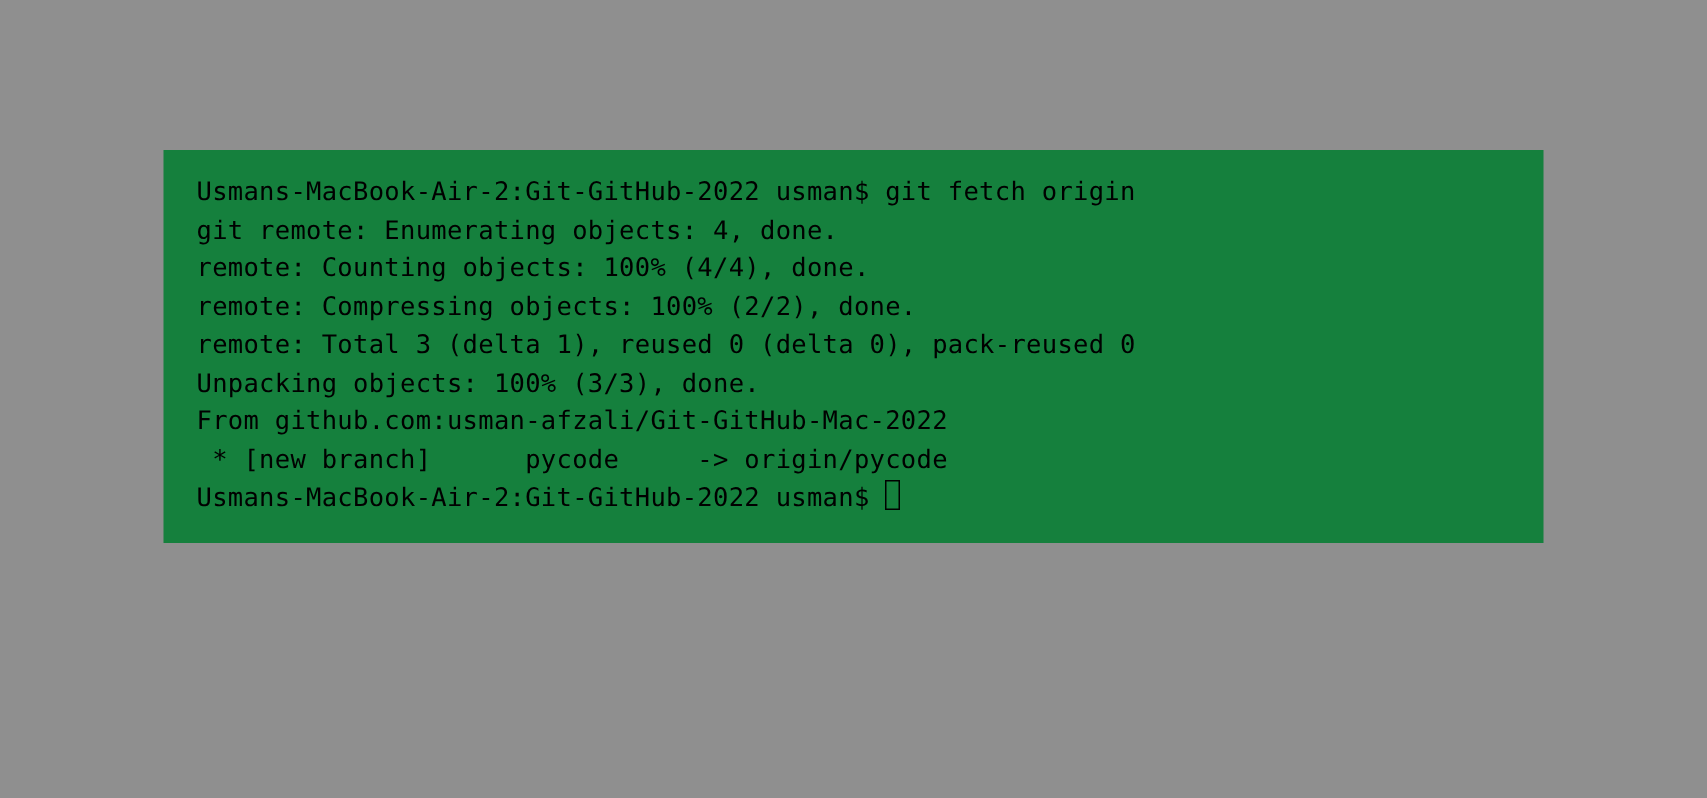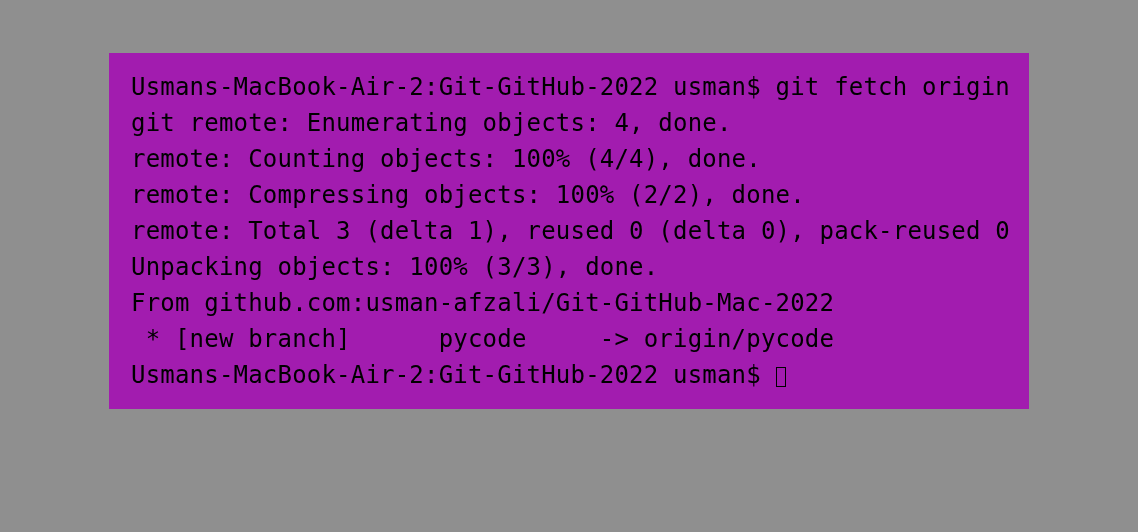--- a/index.html
+++ b/index.html
@@ -10,25 +10,25 @@
     body {
       background-color: #8f8f8f;
       width: 1138px;
       height: 532px;
       display: flex;
       align-items: center;
       justify-content: center;
       overflow: hidden;
     }
     .terminal-container {
-      background-color: #a21caf;
+      background-color: #15803d;
       width: 920px;
       padding: 16px 22px;
       font-family: "Menlo", "Monaco", "Consolas", monospace;
-      font-size: 24px;
+      font-size: 17px;
       line-height: 1.5;
       color: #000000;
       white-space: pre;
       letter-spacing: 0.2px;
       margin-top: -70px;
     }
     .terminal-line {
       display: block;
     }
     .cursor-box {

